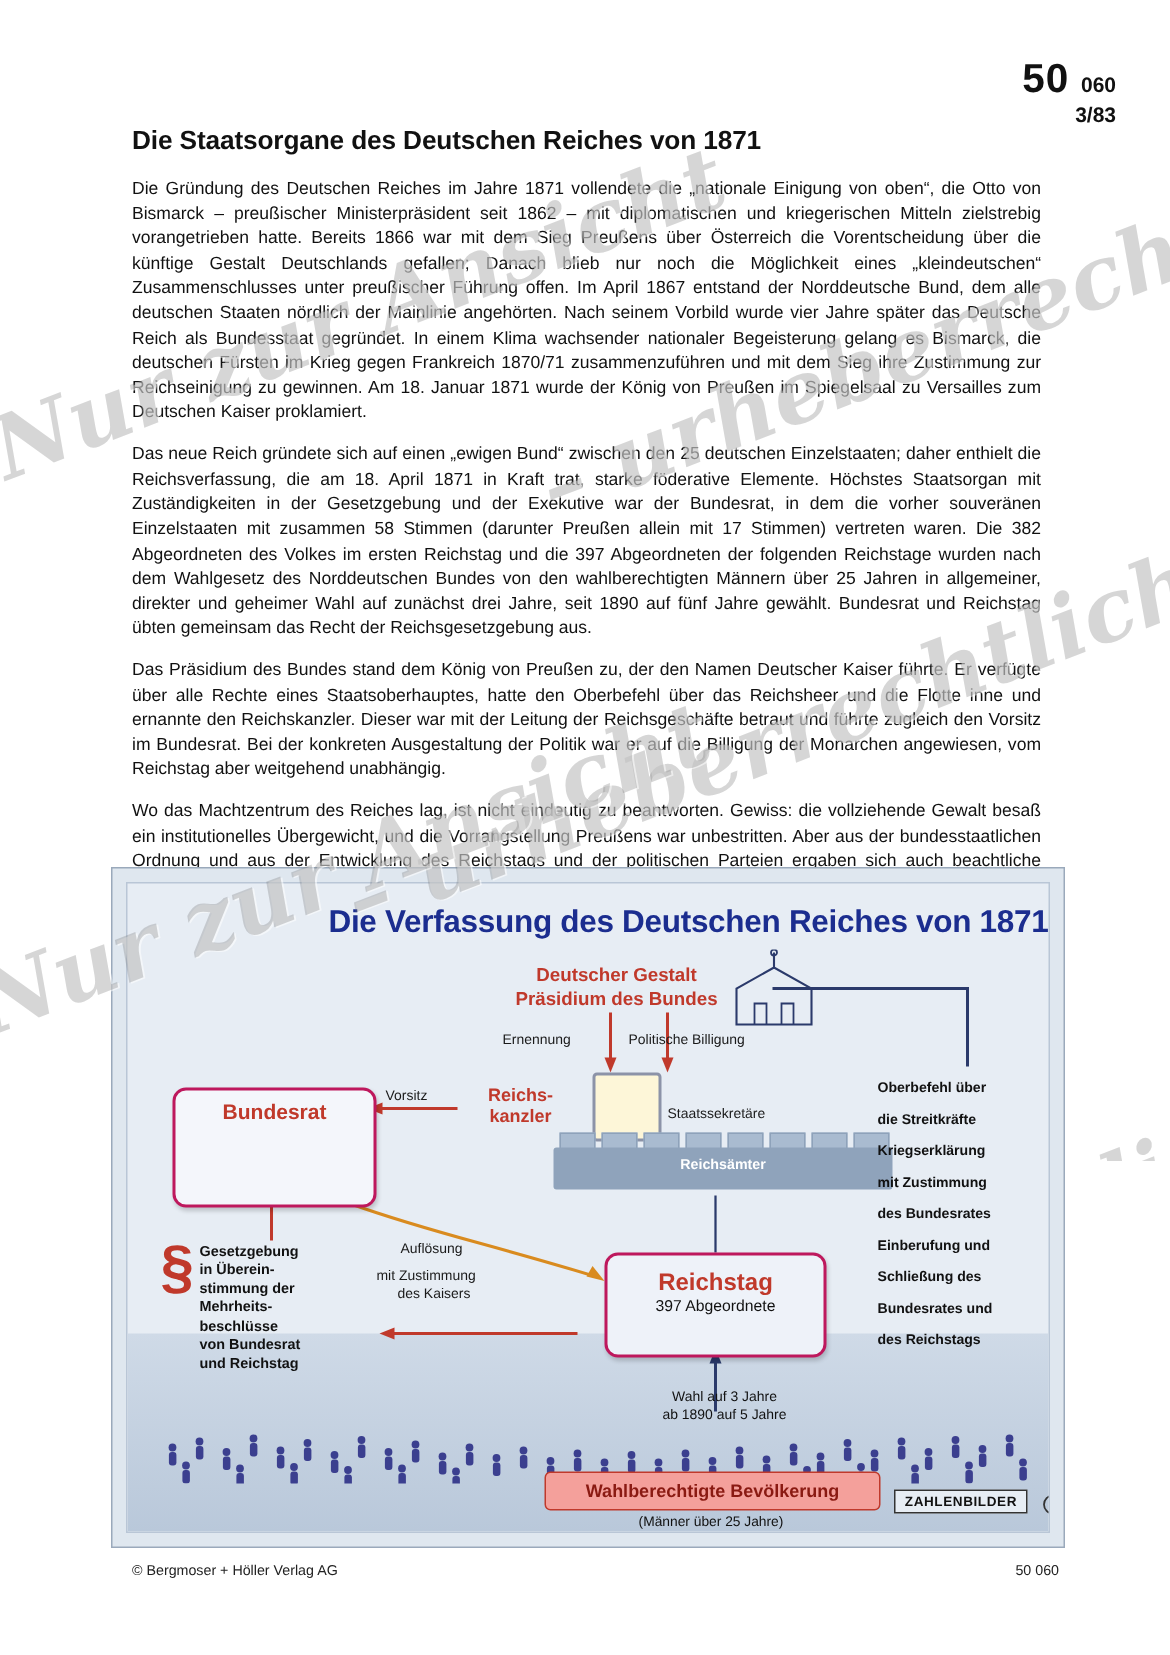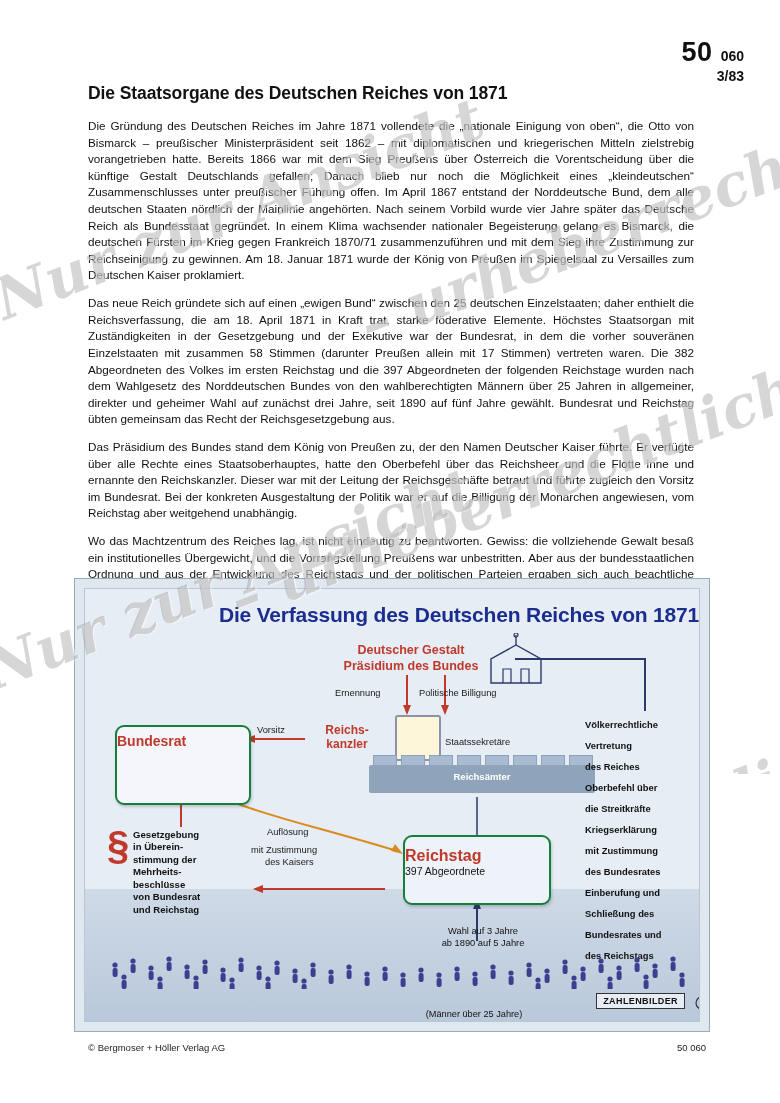--- a/index.html
+++ b/index.html
@@ -48,22 +48,23 @@
   .kaiser{
     position:absolute;left:236px;top:54px;width:180px;text-align:center;
     font-size:12.5px;font-weight:bold;color:#c0392b;line-height:1.25;
   }
   .church{
     position:absolute;left:398px;top:44px;width:66px;height:52px;
   }
   .lbl{position:absolute;font-size:9.3px;color:#1a1a1a;}
 
   .box{
-    position:absolute;border:2px solid #15803d;border-radius:9px;
+    position:absolute;border:2px solid #be185d;border-radius:9px;
     background:#f4f6fb;box-shadow:1px 2px 3px rgba(0,0,0,.18);
+    text-align:center;
   }
   .box .bt{font-weight:bold;color:#c0392b;}
   .bundesrat{left:30px;top:136px;width:132px;height:76px;}
   .bundesrat .bt{font-size:14px;margin-top:6px;}
   .bundesrat .bd{font-size:8.8px;font-weight:bold;line-height:1.25;margin-top:3px;}
 
   .reichstag{left:318px;top:246px;width:144px;height:66px;background:#eef2f9;}
   .reichstag .bt{font-size:16px;margin-top:10px;}
   .reichstag .bd{font-size:10.5px;color:#111;margin-top:0;}
 
@@ -255,25 +256,20 @@
       <div class="lbl" style="left:182px;top:238px;">Auflösung</div>
       <div class="lbl" style="left:166px;top:256px;">mit Zustimmung</div>
       <div class="lbl" style="left:180px;top:268px;">des Kaisers</div>
 
       <div class="box reichstag">
         <div class="bt">Reichstag</div>
         <div class="bd">397 Abgeordnete</div>
       </div>
 
       <div class="rightcol">
-        <div>
-          <div>Völkerrechtliche</div>
-          <div>Vertretung</div>
-          <div>des Reiches</div>
-        </div>
         <div>
           <div>Oberbefehl über</div>
           <div>die Streitkräfte</div>
         </div>
         <div>
           <div>Kriegserklärung</div>
           <div>mit Zustimmung</div>
           <div>des Bundesrates</div>
         </div>
         <div>
@@ -376,20 +372,21 @@
             <rect x="468.6" y="40" width="5" height="9" rx="2"></rect>
           <circle cx="507" cy="38" r="2.6"></circle>
             <rect x="504.6" y="41" width="5" height="9" rx="2"></rect>
           <circle cx="543" cy="36" r="2.6"></circle>
             <rect x="540.6" y="39" width="5" height="9" rx="2"></rect>
           <circle cx="579" cy="34" r="2.6"></circle>
             <rect x="576.6" y="37" width="5" height="9" rx="2"></rect>
         </g>
       </svg>
 
+      <div class="bevoelkerung">Wahlberechtigte Bevölkerung</div>
       <div class="bev-sub">(Männer über 25 Jahre)</div>
 
       <div class="zahlenbilder">ZAHLENBILDER</div>
       <svg class="zb-logo" width="26" height="14" viewBox="0 0 26 14">
         <circle cx="7" cy="7" r="6" fill="none" stroke="#333" stroke-width="1.2"></circle>
         <circle cx="17" cy="7" r="6" fill="none" stroke="#333" stroke-width="1.2"></circle>
       </svg>
 
     </div>
   </div>

